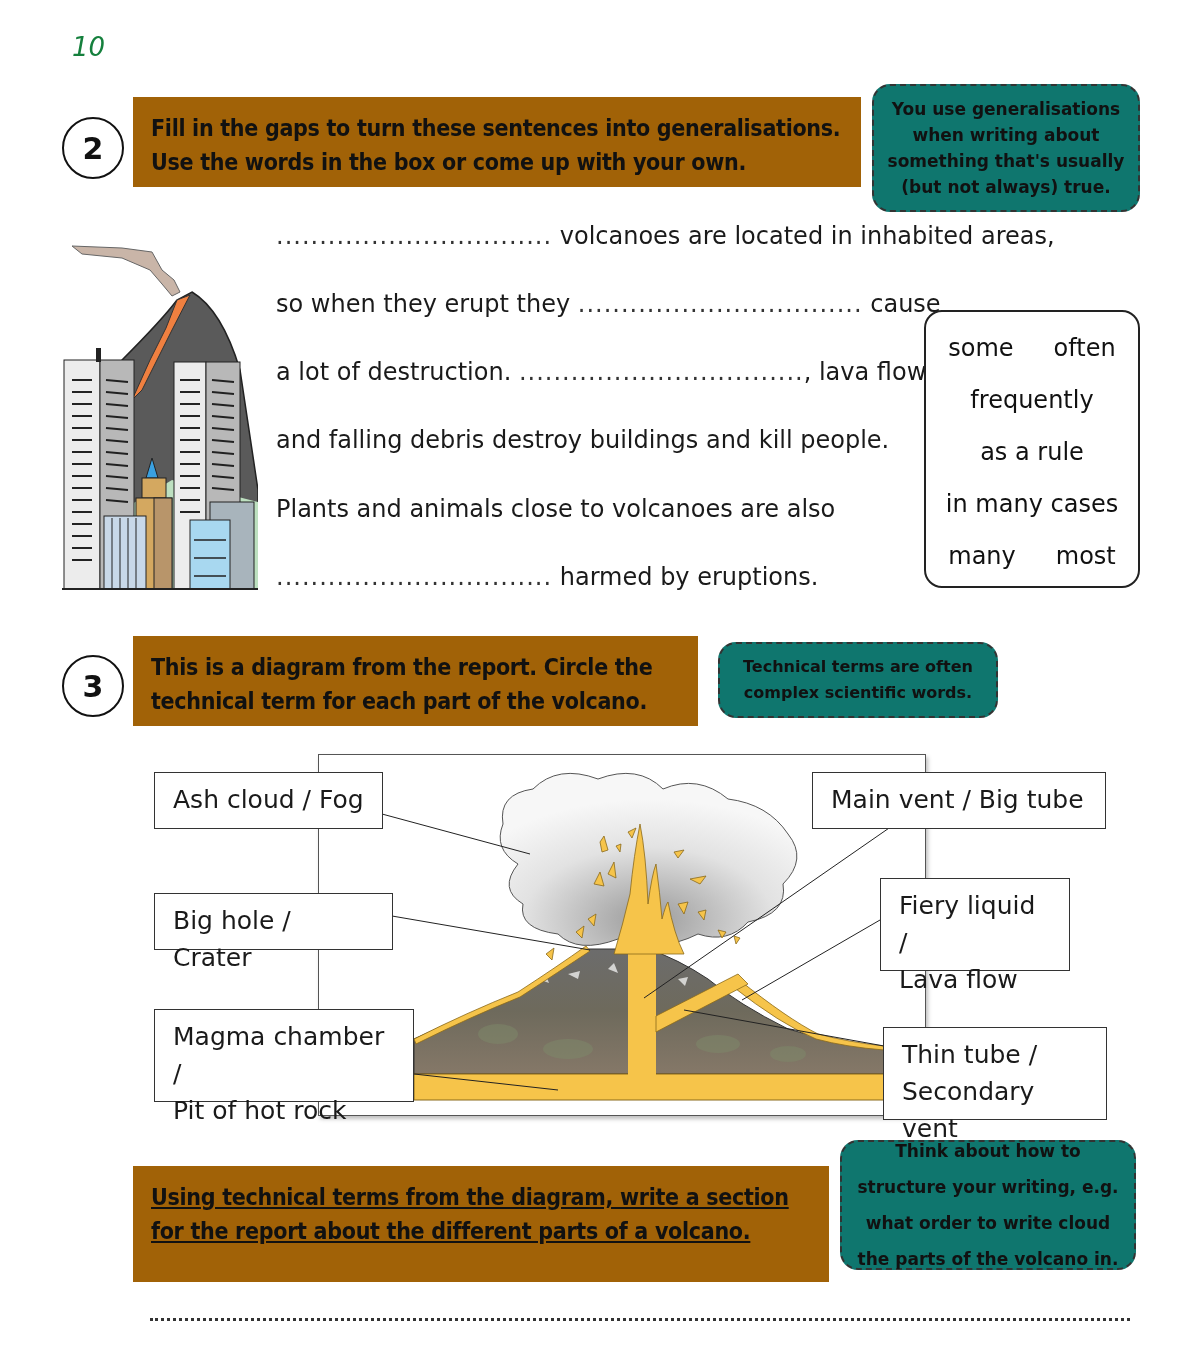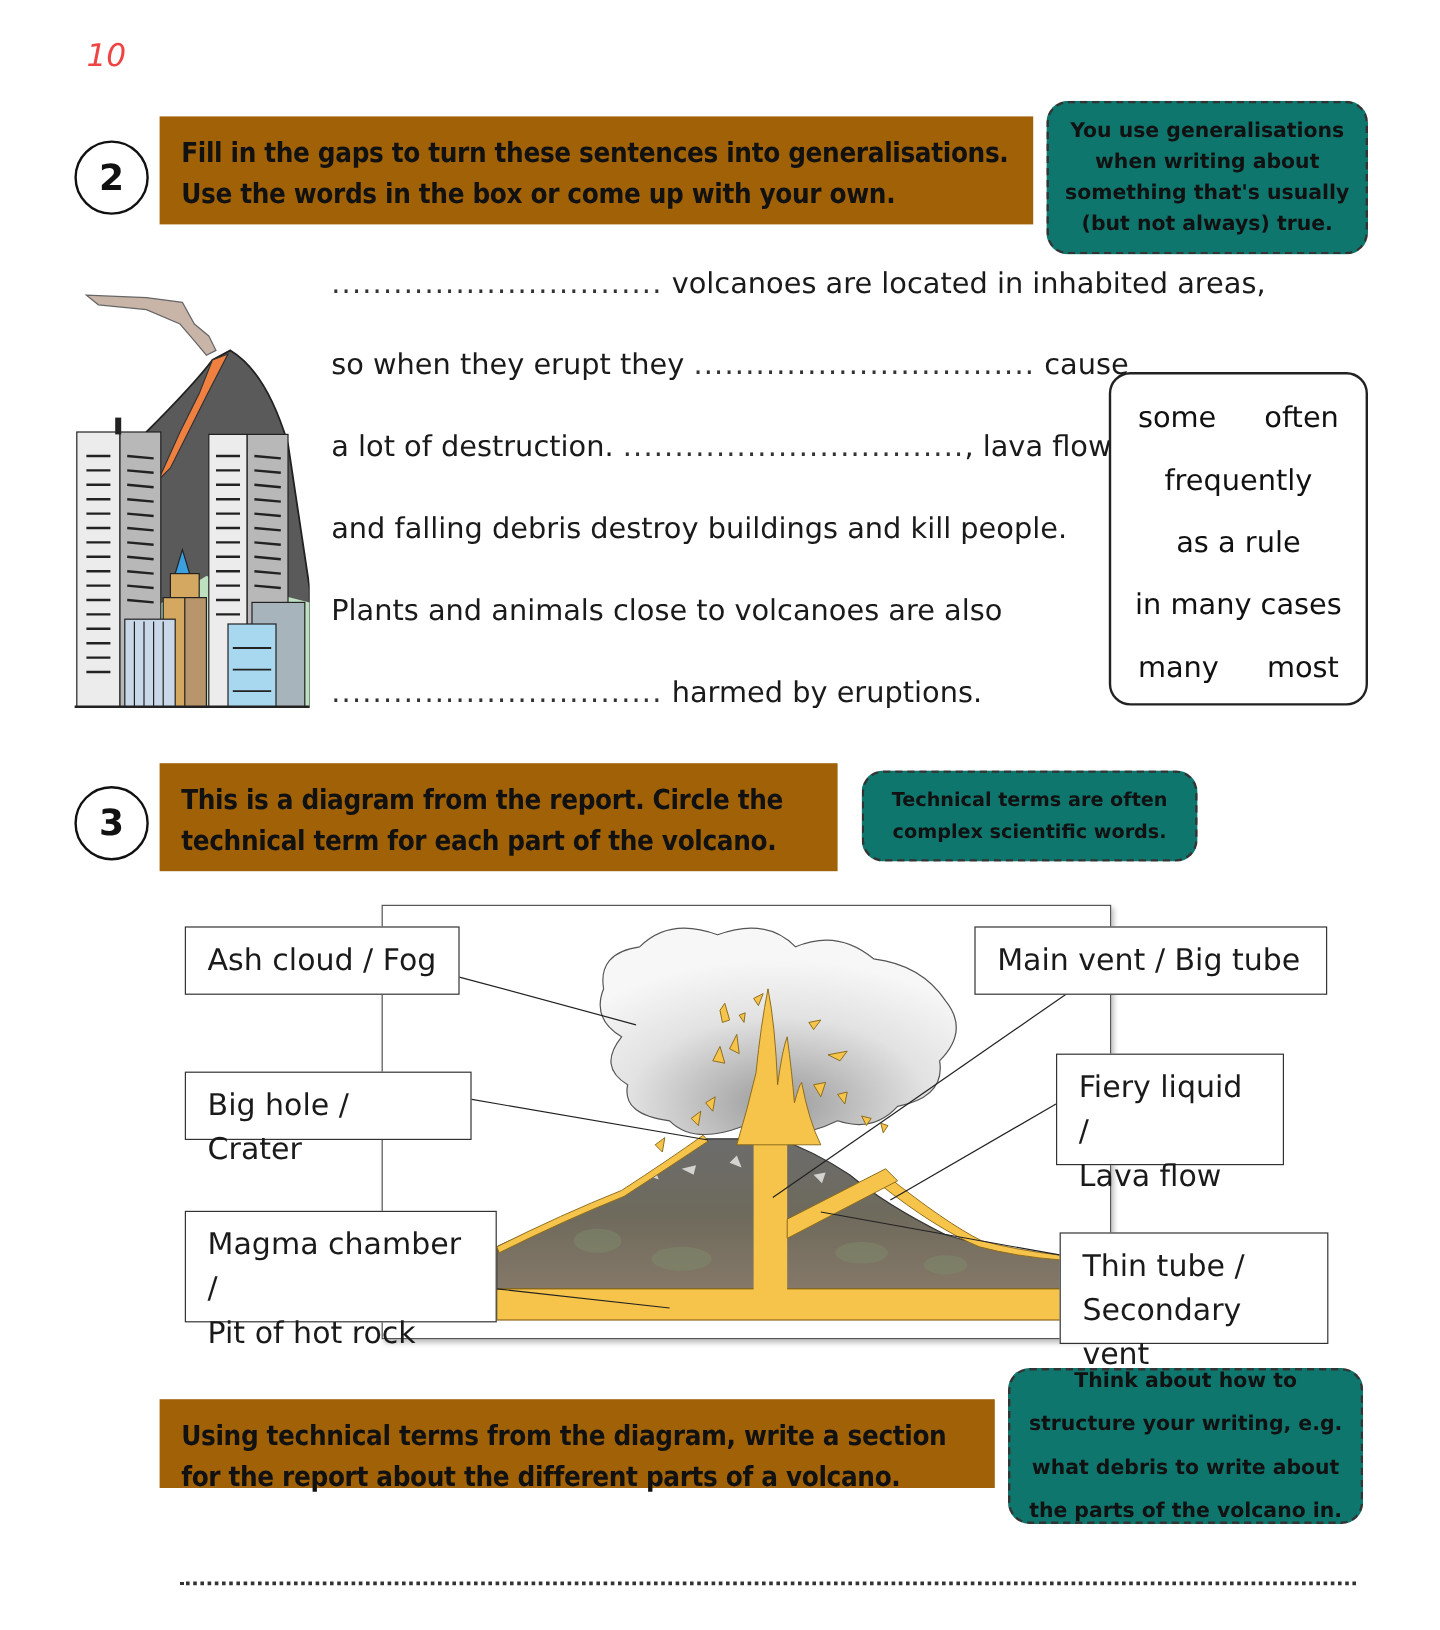--- a/index.html
+++ b/index.html
@@ -1,19 +1,19 @@
 <!DOCTYPE html>
 <html><head>
 <meta charset="utf-8">
 <style>
   html, body { margin: 0; padding: 0; background: #ffffff; }
   body { width: 1200px; height: 1358px; position: relative; overflow: hidden;
          font-family: "Liberation Sans", sans-serif; color: #111; }
   .abs { position: absolute; }
-  .page-num { left: 72px; top: 32px; font-size: 26px; font-style: italic; font-family: "DejaVu Sans", sans-serif; color: #ef4444; }
+  .page-num { left: 72px; top: 32px; font-size: 26px; font-style: italic; font-family: "DejaVu Sans", sans-serif; color: #15803d; }
   .q-circle { width: 58px; height: 58px; border: 2px solid #111; border-radius: 50%;
               display: flex; align-items: center; justify-content: center;
               font-size: 30px; font-weight: bold; font-family: "DejaVu Sans", sans-serif; background: #fff; }
   .instr { background: #a16207; font-family: "DejaVu Sans Condensed", "DejaVu Sans", sans-serif;
            font-size: 23px; font-weight: bold; line-height: 34px; padding: 14px 18px; box-sizing: border-box; letter-spacing: -0.3px; }
   .tip { border: 2px dashed #333; border-radius: 18px; background: #0f766e; text-align: center;
          font-family: "DejaVu Sans", sans-serif; font-weight: bold; font-size: 17px; line-height: 26px;
          box-sizing: border-box; display: flex; flex-direction: column; justify-content: center; }
   .body-line { font-family: "DejaVu Sans", sans-serif; font-size: 24px; color: #1a1a1a; white-space: nowrap; }
   .dots { letter-spacing: 1px; color: #333; }
@@ -267,25 +267,25 @@
 </div>
 <div class="abs label-box" style="left:880px; top:878px; width:190px; height:93px;">
   <div>Fiery liquid /</div>
   <div>Lava flow</div>
 </div>
 <div class="abs label-box" style="left:883px; top:1009px; width:224px; height:93px;margin-top:18px;">
   <div>Thin tube /</div>
   <div>Secondary vent</div>
 </div>
 
-<div class="abs instr" style="left:133px; top:1166px; width:696px; height:74px;">
+<div class="abs instr" style="left:133px; top:1166px; width:696px; height:116px;text-decoration:underline;">
   <div>Using technical terms from the diagram, write a section</div>
   <div>for the report about the different parts of a volcano.</div>
 </div>
 
 <div class="abs tip" style="left:840px; top:1140px; width:296px; height:130px;gap:10px;">
   <div>Think about how to</div>
   <div>structure your writing, e.g.</div>
-  <div>what debris to write about</div>
+  <div>what order to write cloud</div>
   <div>the parts of the volcano in.</div>
 </div>
 
 <div class="abs answer-line" style="left:150px; top:1314px; width:980px; height:4px;"></div>
 
 </body></html>

